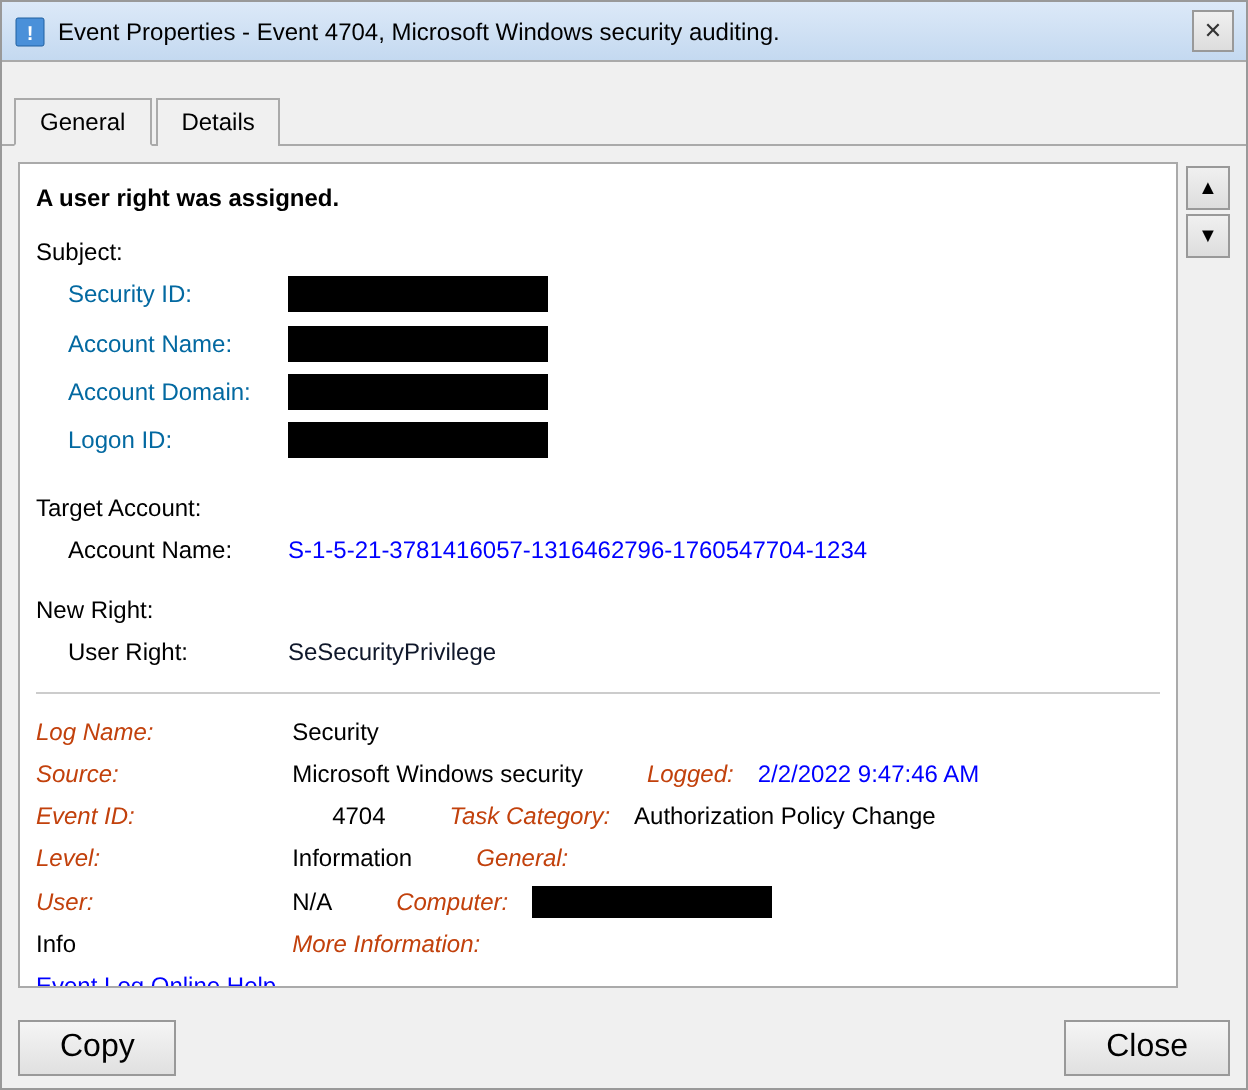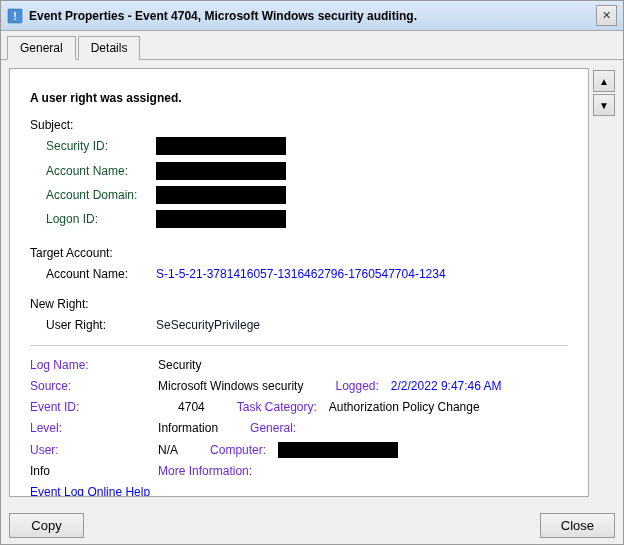--- a/index.html
+++ b/index.html
@@ -36,38 +36,38 @@
       display: flex;
       align-items: center;
       gap: 6px;
     }
     .title-icon {
       width: 16px;
       height: 16px;
     }
     .title-text {
       font-size: 12px;
-      font-weight: bold;
+      font-weight: normal;
       color: #000;
     }
     .close-btn {
       width: 21px;
       height: 21px;
       background: linear-gradient(to bottom, #f0f0f0, #ddd);
       border: 1px solid #999;
       display: flex;
       align-items: center;
       justify-content: center;
       cursor: pointer;
       font-size: 11px;
       color: #333;
     }
     .tabs {
       display: flex;
-      padding: 4px 6px 0;
+      padding: 17px 6px 0;
       background: #f0f0f0;
       border-bottom: 1px solid #aaa;
     }
     .tab {
       padding: 4px 12px;
       background: #f0f0f0;
       border: 1px solid #aaa;
       border-bottom: none;
       cursor: pointer;
       font-size: 12px;
@@ -91,21 +91,21 @@
       display: flex;
       flex: 1;
       gap: 4px;
       overflow: hidden;
     }
     .text-area-container {
       flex: 1;
       border: 1px solid #aaa;
       background: #fff;
       overflow-y: auto;
-      padding: 20px;
+      padding: 8px;
       position: relative;
     }
     .scroll-buttons {
       display: flex;
       flex-direction: column;
       gap: 2px;
       padding: 2px 0;
     }
     .scroll-btn {
       width: 22px;
@@ -132,21 +132,21 @@
       margin-bottom: 2px;
     }
     .field-row {
       display: flex;
       margin-left: 16px;
     }
     .field-label {
       min-width: 110px;
       color: #000;
     }
-    .field-label.red { color: #14532d; }
+    .field-label.red { color: #0369a1; }
     .field-value {
       color: #0f172a;
     }
     .field-value.blue { color: #00f; }
     .black-box {
       width: 130px;
       height: 18px;
       background: #000;
       display: inline-block;
     }
@@ -155,36 +155,36 @@
       height: 16px;
       background: #000;
       display: inline-block;
       vertical-align: middle;
     }
     .divider {
       border: none;
       border-top: 1px solid #ccc;
       margin: 10px 0;
     }
-    .meta-label { color: #6d28d9; white-space: nowrap; }
+    .meta-label { color: #c2410c; white-space: nowrap; font-style: italic; }
     .meta-value { color: #000; }
     .meta-value.blue { color: #00f; }
     .meta-value.link { color: #00f; text-decoration: underline; cursor: pointer; }
     .footer {
       display: flex;
       justify-content: space-between;
       padding: 8px 8px 6px;
       align-items: center;
     }
     .btn {
       padding: 4px 20px;
       background: linear-gradient(to bottom, #f5f5f5, #e0e0e0);
       border: 1px solid #999;
       cursor: pointer;
-      font-size: 13px;
+      font-size: 16px;
       min-width: 75px;
     }
   </style>
 </head>
 <body>
 
 <div class="window">
 
   <div class="title-bar">
     <div class="title-bar-left">

